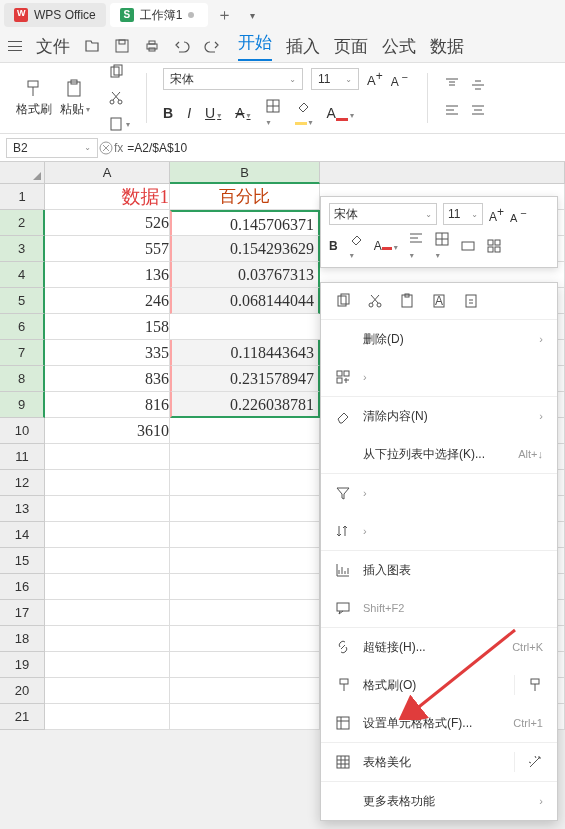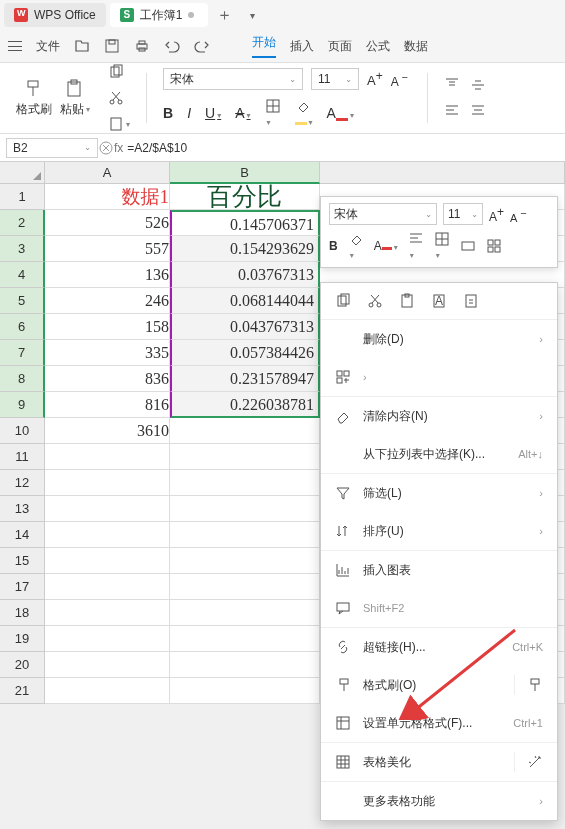--- a/index.html
+++ b/index.html
@@ -9,21 +9,21 @@
 .app-tab.active{background:#fff}
 .logo-wps{width:14px;height:14px;background:#e03c3c;border-radius:2px;position:relative}
 .logo-wps::after{content:"W";color:#fff;font-size:9px;font-weight:bold;position:absolute;left:3px;top:0}
 .logo-dk{width:14px;height:14px;background:#ff6b4a;border-radius:2px}
 .logo-s{width:14px;height:14px;background:#2d9e5e;border-radius:2px;color:#fff;font-size:10px;font-weight:bold;text-align:center;line-height:14px}
 .status-dot{width:6px;height:6px;border-radius:50%;background:#bbb;margin-left:auto;margin-right:4px}
 .newtab{width:24px;height:24px;display:flex;align-items:center;justify-content:center;font-size:16px;color:#666}
 .menubar{display:flex;align-items:center;height:32px;background:#f5f5f5;padding:0 8px;gap:14px}
 .menubar .triline{width:14px;height:10px;border-top:1.5px solid #555;border-bottom:1.5px solid #555;position:relative}
 .menubar .triline::after{content:"";position:absolute;left:0;right:0;top:3.5px;border-top:1.5px solid #555}
-.menubar span{font-size:12px;color:#444}
+.menubar span{font-size:17px;color:#444}
 .menubar span.active{color:#0b7dda;border-bottom:2px solid #0b7dda;padding-bottom:5px}
 .icobtn{width:16px;height:16px;display:flex;align-items:center;justify-content:center;color:#555}
 .ribbon{display:flex;background:#fff;border-top:1px solid #e0e0e0;border-bottom:1px solid #e0e0e0;padding:6px 10px;gap:6px;height:72px;align-items:center}
 .rgroup{display:flex;flex-direction:column;gap:4px;padding:0 6px}
 .sep{width:1px;height:50px;background:#e0e0e0;margin:0 4px}
 .btn-stack{display:flex;flex-direction:column;align-items:center;gap:2px;font-size:11px;color:#555}
 .btn-row{display:flex;align-items:center;gap:8px}
 .ico{width:16px;height:16px}
 .ico24{width:24px;height:20px}
 .dropdown-arrow{font-size:8px;color:#888;margin-left:2px}
@@ -41,23 +41,23 @@
 .col-h{border-right:1px solid #ccc;border-bottom:1px solid #ccc;text-align:center;line-height:22px;font-size:13px;background:#eee}
 .col-h.A{width:125px}
 .col-h.B{width:150px;background:#d9ecd9;border-bottom:2px solid #2d9e5e}
 .row-line{display:flex;height:26px}
 .row-h{width:45px;border-right:1px solid #ccc;border-bottom:1px solid #ccc;text-align:center;line-height:26px;font-size:13px;background:#eee}
 .row-h.sel{background:#d9ecd9;border-right:2px solid #2d9e5e}
 .cell{border-right:1px solid #ddd;border-bottom:1px solid #ddd;line-height:26px;font-size:16px;font-family:"SimSun",serif}
 .cell.A{width:125px;text-align:right}
 .cell.A.hdr{color:#e03c3c;font-size:19px}
 .cell.B{width:150px;text-align:center}
-.cell.B.hdr{color:#14532d;font-size:25px}
+.cell.B.hdr{color:#c2410c;font-size:17px}
 .cell.B.num{text-align:right;padding-right:4px}
-.sel-range .cell.B{background:#f3f3f3;border-left:2px solid #a21caf;border-right:2px solid #2d9e5e}
+.sel-range .cell.B{background:#f3f3f3;border-left:2px solid #fca5a5;border-right:2px solid #2d9e5e}
 .sel-range.first .cell.B{border-top:2px solid #2d9e5e;background:#fff}
 .sel-range.last .cell.B{border-bottom:2px solid #2d9e5e}
 .float-toolbar{position:absolute;top:196px;left:320px;width:238px;background:#fff;border:1px solid #ccc;box-shadow:0 2px 8px rgba(0,0,0,.15);padding:6px 8px;display:flex;flex-direction:column;gap:6px}
 .ft-row{display:flex;align-items:center;gap:6px}
 .ft-sel{border:1px solid #ccc;height:22px;display:flex;align-items:center;justify-content:space-between;padding:0 4px;font-size:12px}
 .ft-sel.fn{width:108px}
 .ft-sel.fs{width:40px}
 .context-menu{position:absolute;top:282px;left:320px;width:238px;background:#fff;border:1px solid #ccc;box-shadow:0 4px 12px rgba(0,0,0,.2)}
 .cm-iconrow{display:flex;gap:16px;padding:10px 14px;border-bottom:1px solid #eee}
 .cm-item{display:flex;align-items:center;height:38px;padding:0 14px;gap:12px;font-size:12.5px;color:#333;position:relative}
@@ -101,21 +101,21 @@
       <rect x="3" y="6" width="10" height="5" fill="none" stroke="#555"></rect>
       <rect x="5" y="3" width="6" height="3" fill="none" stroke="#555"></rect>
       <rect x="5" y="10" width="6" height="3" fill="none" stroke="#555"></rect>
     </svg>
   <svg class="icobtn" viewBox="0 0 16 16">
       <path d="M10 4a5 5 0 0 1 0 10H5M5 4l-3 3 3 3" fill="none" stroke="#555" stroke-width="1.2"></path>
     </svg>
   <svg class="icobtn" viewBox="0 0 16 16">
       <path d="M6 4a5 5 0 0 0 0 10h5M11 4l3 3-3 3" fill="none" stroke="#555" stroke-width="1.2"></path>
     </svg>
-  <span class="active" style="margin-left:28px">开始</span>
+  <span class="active" style="margin-left:4px">开始</span>
   <span>插入</span>
   <span>页面</span>
   <span>公式</span>
   <span>数据</span>
 </div>
 
 <div class="ribbon">
   <div class="rgroup">
     <div class="btn-row">
       <div class="btn-stack">
@@ -251,27 +251,26 @@
     </div>
   <div class="row-line sel-range">
       <div class="row-h sel">5</div>
       <div class="cell A">246</div>
       <div class="cell B num">0.068144044</div>
       <div class="cell" style="flex:1"></div>
     </div>
   <div class="row-line sel-range">
       <div class="row-h sel">6</div>
       <div class="cell A">158</div>
-      <div class="cell B num">0.043767313</div>
       <div class="cell" style="flex:1"></div>
     </div>
   <div class="row-line sel-range">
       <div class="row-h sel">7</div>
       <div class="cell A">335</div>
-      <div class="cell B num">0.057384426</div>
+      <div class="cell B num">0.118443643</div>
       <div class="cell" style="flex:1"></div>
     </div>
   <div class="row-line sel-range">
       <div class="row-h sel">8</div>
       <div class="cell A">836</div>
       <div class="cell B num">0.231578947</div>
       <div class="cell" style="flex:1"></div>
     </div>
   <div class="row-line sel-range last">
       <div class="row-h sel">9</div>
@@ -304,20 +303,26 @@
       <div class="cell" style="flex:1"></div>
     </div>
   <div class="row-line">
       <div class="row-h">14</div>
       <div class="cell A"></div>
       <div class="cell B"></div>
       <div class="cell" style="flex:1"></div>
     </div>
   <div class="row-line">
       <div class="row-h">15</div>
+      <div class="cell A"></div>
+      <div class="cell B"></div>
+      <div class="cell" style="flex:1"></div>
+    </div>
+  <div class="row-line">
+      <div class="row-h">16</div>
       <div class="cell A"></div>
       <div class="cell B"></div>
       <div class="cell" style="flex:1"></div>
     </div>
   <div class="row-line">
       <div class="row-h">17</div>
       <div class="cell A"></div>
       <div class="cell B"></div>
       <div class="cell" style="flex:1"></div>
     </div>
@@ -438,28 +443,26 @@
   <div class="cm-item">
       <div class="cm-ico"></div>
       <span class="cm-label">从下拉列表中选择(K)...</span>
       <span class="cm-short">Alt+↓</span>
     </div>
   <div class="cm-sep"></div>
   <div class="cm-item">
       <svg class="cm-ico" viewBox="0 0 16 16">
         <path d="M2 3h12l-5 6v5l-2-1V9z" fill="none" stroke="#555"></path>
       </svg>
-      <span class="cm-label">筛选(L)</span>
       <span class="cm-arrow">›</span>
     </div>
   <div class="cm-item">
       <svg class="cm-ico" viewBox="0 0 16 16">
         <path d="M4 3v10m0 0l-2-2m2 2l2-2M10 13V3m0 0l-2 2m2-2l2 2" stroke="#555" fill="none"></path>
       </svg>
-      <span class="cm-label">排序(U)</span>
       <span class="cm-arrow">›</span>
     </div>
   <div class="cm-sep"></div>
   <div class="cm-item">
       <svg class="cm-ico" viewBox="0 0 16 16">
         <path d="M2 14V2M2 14h12M4 12V8M7 12V5M10 12V9M13 12V6" stroke="#555" fill="none"></path>
       </svg>
       <span class="cm-label">插入图表</span>
     </div>
   <div class="cm-item">

